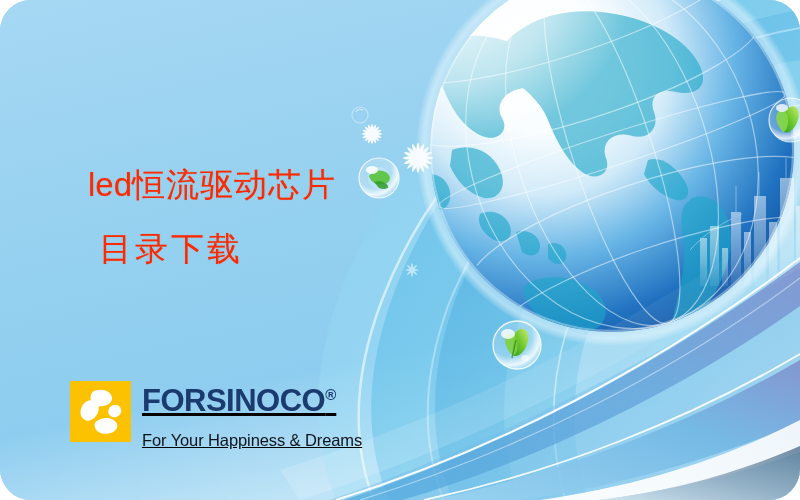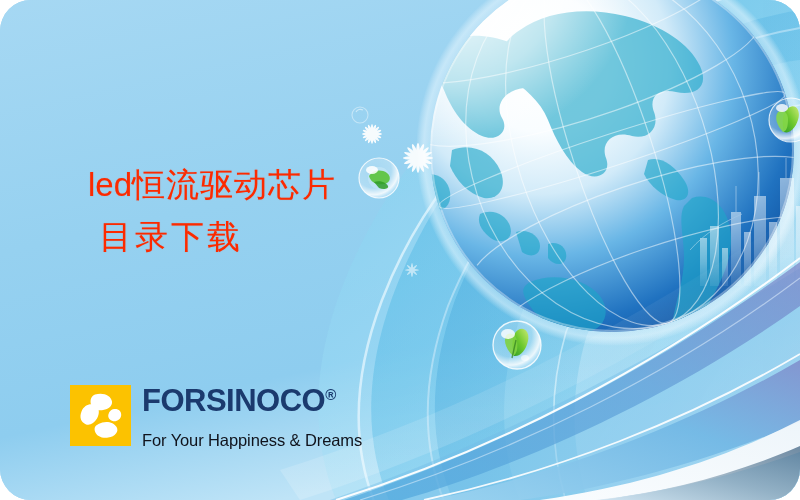--- a/index.html
+++ b/index.html
@@ -40,37 +40,38 @@
     display: block;
     font-size: 33px;
     font-weight: 400;
   }
   .headline .hl-line.l1 {
     font-family: "Liberation Sans", "DejaVu Sans", sans-serif;
     letter-spacing: 0px;
   }
   .headline .hl-line.l2 {
     font-family: "Liberation Serif", "DejaVu Serif", serif;
-    margin-top: 19px;
+    margin-top: 31px;
     margin-left: 11px;
     letter-spacing: 3px;
   }
   .headline .hl-line.l1 .cjk {
     font-family: "Liberation Serif", "DejaVu Serif", serif;
     letter-spacing: 1px;
   }
 
   
   .logo {
     position: absolute;
     left: 70px;
     top: 381px;
     z-index: 40;
     display: flex;
-    align-items: center;
+    align-items: flex-start;
+    text-decoration: underline;
   }
   .logo-mark {
     width: 61px;
     height: 61px;
     background: #fcc200;
     position: relative;
     flex: 0 0 auto;
   }
   .logo-mark svg { display: block; }
   .logo-text {

